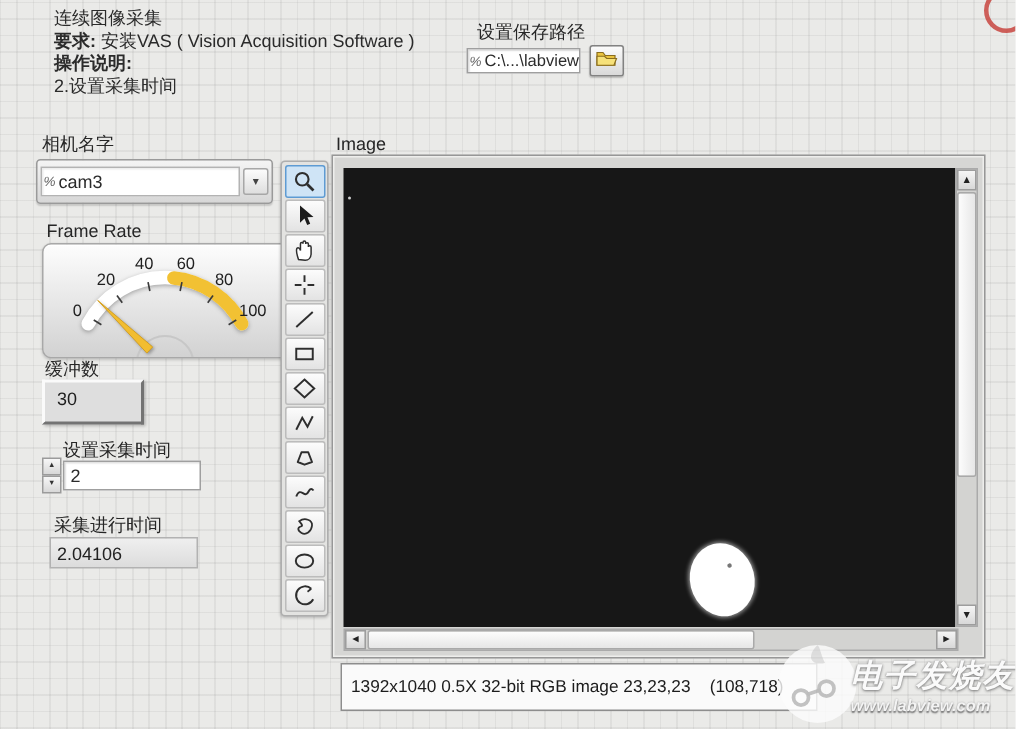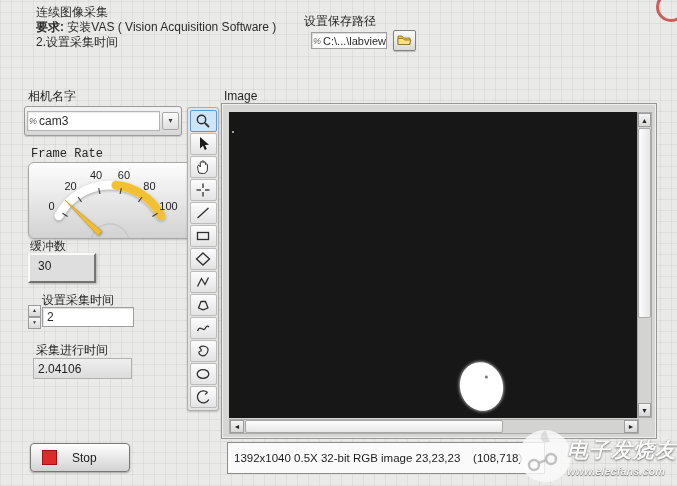--- a/index.html
+++ b/index.html
@@ -9,39 +9,39 @@
     background-color:#eaeae8;
     background-image:
       repeating-linear-gradient(0deg,rgba(120,120,120,.10) 0 1px,transparent 1px 11px),
       repeating-linear-gradient(90deg,rgba(120,120,120,.10) 0 1px,transparent 1px 11px);
   }
   .lbl{position:absolute;font-size:12px;white-space:nowrap;color:#262626;}
   .bold{font-weight:bold;}
   
   #instructions{position:absolute;left:36px;top:5px;font-size:12px;line-height:15px;}
   
-  #savepath-label{left:304px;top:13px;}
+  #savepath-label{left:318px;top:13px;}
   #savepath-ctl{position:absolute;left:311px;top:30px;display:flex;align-items:center;}
   .io-glyph{font-size:9px;color:#666;font-style:italic;margin:0 2px 0 1px;}
   #savepath-field{width:74px;height:15px;background:#fff;border:1px solid #9f9f9f;
     box-shadow:inset 1px 1px 1px rgba(0,0,0,.15);display:flex;align-items:center;font-size:11px;}
   #browse-btn{width:21px;height:19px;margin-left:6px;border:1px solid #828282;border-radius:2px;
     background:linear-gradient(#fbfbfb,#d9d9d9);display:flex;align-items:center;justify-content:center;
     box-shadow:0 1px 1px rgba(0,0,0,.2);}
   
   #camera-label{left:28px;top:88px;}
   #camera-combo{position:absolute;left:24px;top:106px;width:152px;height:24px;
     border:1px solid #9a9a9a;border-radius:3px;background:linear-gradient(#f4f4f4,#d7d7d7);
     display:flex;align-items:center;padding:2px;box-shadow:0 1px 1px rgba(0,0,0,.15);}
   #camera-field{flex:1;height:18px;background:#fff;border:1px solid #b3b3b3;
     display:flex;align-items:center;font-size:12px;box-shadow:inset 1px 1px 1px rgba(0,0,0,.08);}
   #camera-dd{width:15px;height:16px;margin-left:2px;border:1px solid #a7a7a7;border-radius:2px;
     background:linear-gradient(#fcfcfc,#dedede);font-size:8px;line-height:15px;text-align:center;color:#444;}
   
-  #gauge-label{left:31px;top:147px;font-family:Liberation Mono, monospace;}
+  #gauge-label{left:31px;top:147px;}
   #gauge-box{position:absolute;left:28px;top:162px;width:165px;height:75px;border:1px solid #a8a8a8;
     border-radius:6px;background:linear-gradient(#fdfdfd,#d2d2d2);
     box-shadow:inset 0 1px 0 #fff,0 1px 2px rgba(0,0,0,.18);overflow:hidden;}
   #gauge-svg{position:absolute;left:0;top:0;}
   
   #buffer-label{left:30px;top:238px;}
   #buffer-ind{position:absolute;left:28px;top:253px;width:64px;height:26px;
     border:2px solid;border-color:#fafafa #737373 #737373 #fafafa;background:#dedede;
     box-shadow:1px 1px 2px rgba(0,0,0,.25);}
   #buffer-value{font-size:12px;padding:4px 0 0 8px;color:#1e1e1e;}
@@ -114,20 +114,21 @@
     border-radius:50%;opacity:.8;}
 </style>
 </head>
 <body>
 
 <div id="stage">
 
   <div id="instructions">
     <div>连续图像采集</div>
     <div><span class="bold">要求:</span><span> 安装VAS ( Vision Acquisition Software )</span></div>
+    <div class="bold">操作说明:</div>
     <div>2.设置采集时间</div>
   </div>
 
   <div class="lbl" id="savepath-label">设置保存路径</div>
   <div id="savepath-ctl">
     <div id="savepath-field">
       <span class="io-glyph">%</span>
       <span>C:\...\labview</span>
     </div>
     <div id="browse-btn">
@@ -187,24 +188,20 @@
     <div id="acqtime-field">
       <span>2</span>
     </div>
   </div>
 
   <div class="lbl" id="elapsed-label">采集进行时间</div>
   <div id="elapsed-ind">
     <span>2.04106</span>
   </div>
 
-  <div id="stop-btn">
-    <div id="stop-icon"></div>
-    <div id="stop-text">Stop</div>
-  </div>
 
   <div id="palette">
       <div class="tool selected">
         <span class="ticon">
           <svg width="18" height="16" viewBox="0 0 18 16">
             <circle cx="7.5" cy="6.5" r="4.2" fill="none" stroke="#2e2e2e" stroke-width="1.4"></circle>
             <line x1="10.8" y1="9.8" x2="15" y2="14" stroke="#2e2e2e" stroke-width="1.8"></line>
           </svg>
         </span>
       </div>
@@ -323,18 +320,18 @@
   <div id="watermark">
     <svg id="wm-logo" viewBox="0 0 56 56">
       <circle cx="28" cy="28" r="26" fill="rgba(252,252,252,0.85)"></circle>
       <path d="M28,2 C20,10 24,16 33,14 C30,8 30,4 28,2 Z" fill="rgba(200,200,200,0.55)"></path>
       <circle cx="17" cy="37" r="5" fill="none" stroke="rgba(185,185,185,0.9)" stroke-width="2.5"></circle>
       <circle cx="34" cy="31" r="5" fill="none" stroke="rgba(185,185,185,0.9)" stroke-width="2.5"></circle>
       <line x1="21" y1="35" x2="30" y2="32" stroke="rgba(185,185,185,0.9)" stroke-width="2.5"></line>
     </svg>
     <div id="wm-text">
       <div id="wm-title">电子发烧友</div>
-      <div id="wm-url">www.elecfans.com</div>
+      <div id="wm-url">www.labview.com</div>
     </div>
   </div>
 
   <div id="corner-mark"></div>
 </div>
 
 </body></html>

